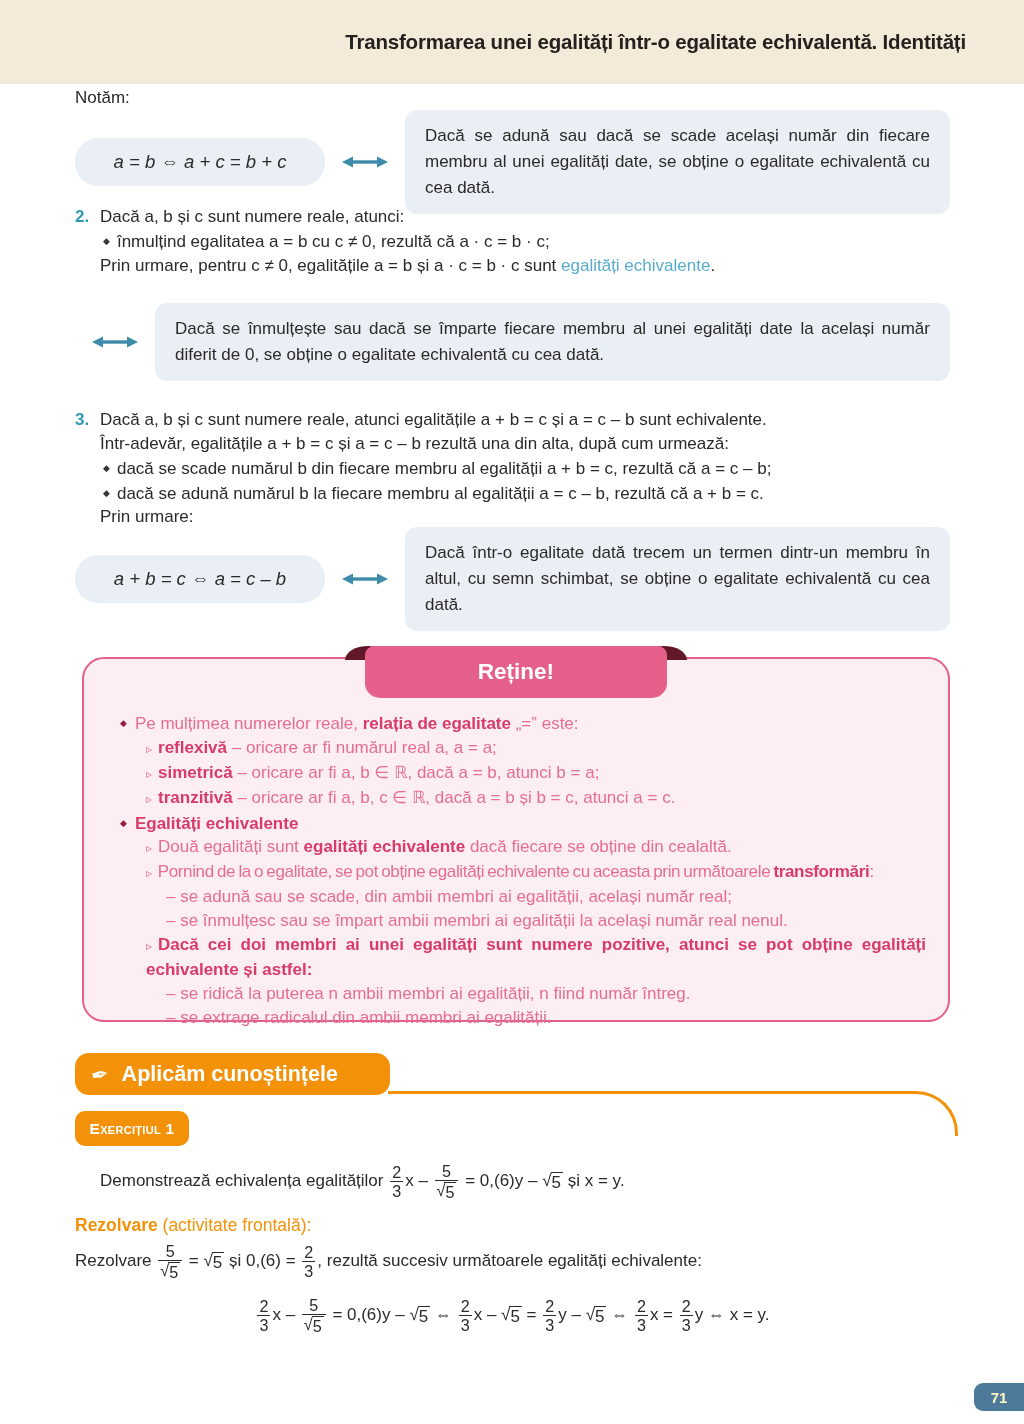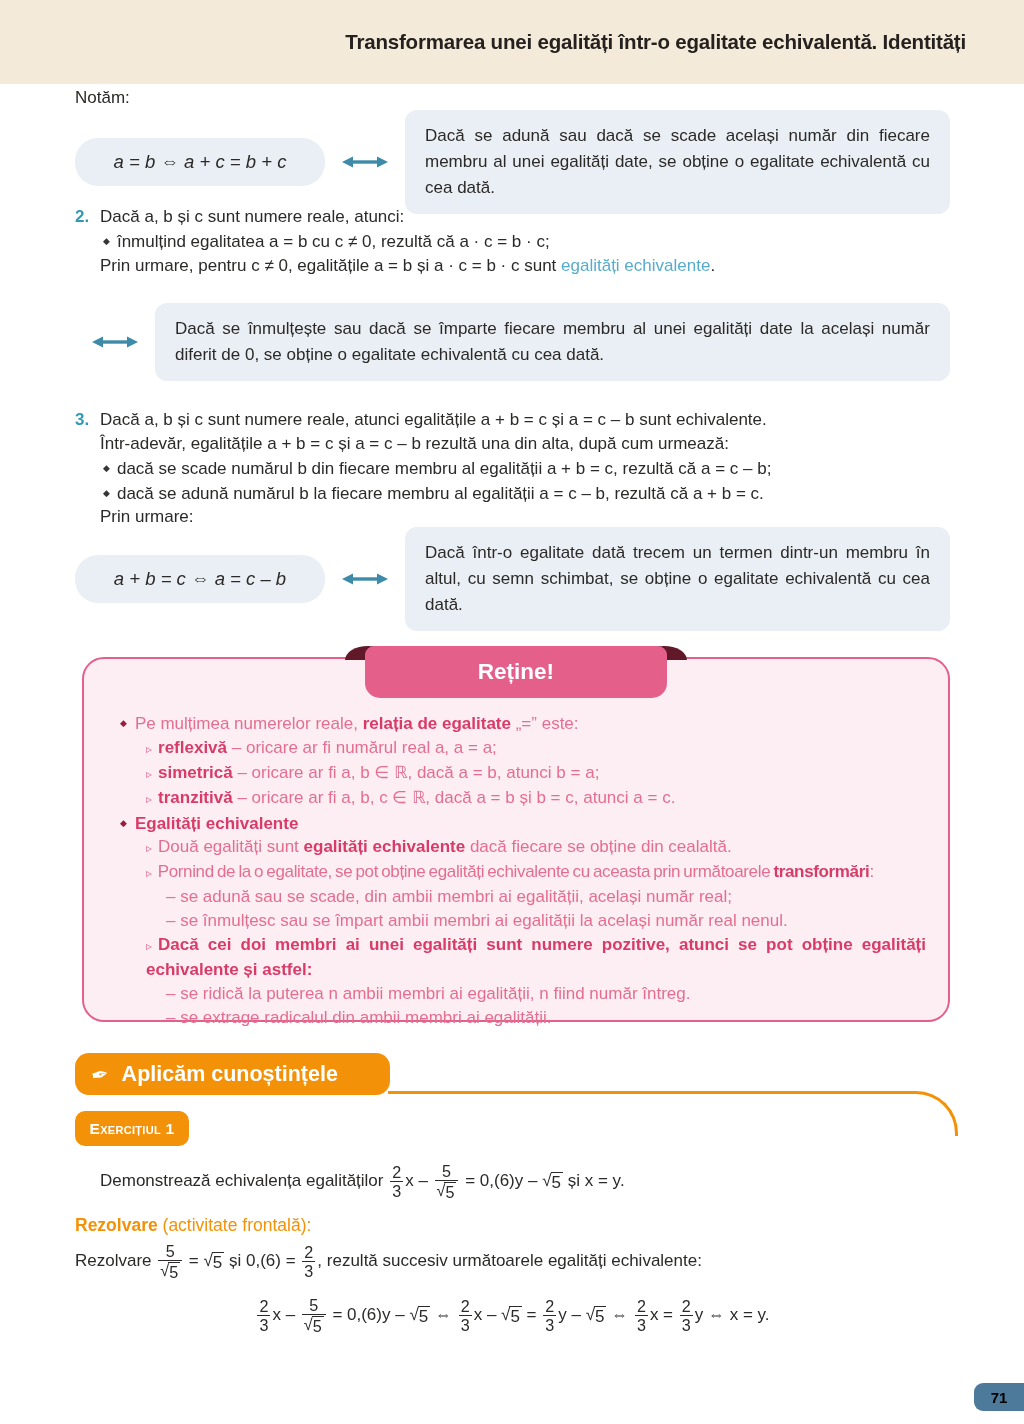--- a/index.html
+++ b/index.html
@@ -68,21 +68,21 @@
   
   .fr{display:inline-flex;flex-direction:column;align-items:center;vertical-align:middle;
       font-style:normal;font-size:0.95em;line-height:1.12;margin:0 2px;}
   .fr .fd{border-top:1.6px solid currentColor;padding:0 2px;}
   .fr .fn{padding:0 2px;}
   .sq{display:inline-flex;align-items:flex-start;font-style:normal;white-space:nowrap;}
   .sq .rd{line-height:1.05;margin-right:-1px;}
   .sq .rv{border-top:1.6px solid currentColor;line-height:1.15;padding:0 2px 0 1px;}
 
   .badge{position:absolute;right:0;top:1383px;width:50px;height:28px;background:#4d7a9b;
-        border-radius:9px 0 0 9px;color:#000000;font-weight:700;font-size:15px;
+        border-radius:9px 0 0 9px;color:#fef9c3;font-weight:700;font-size:15px;
         display:flex;align-items:center;justify-content:center;}
 </style>
 </head>
 <body>
 
 <div class="page">
 
   <div class="topbar">
     <div class="chapter-title">Transformarea unei egalități într-o egalitate echivalentă. Identități</div>
   </div>

